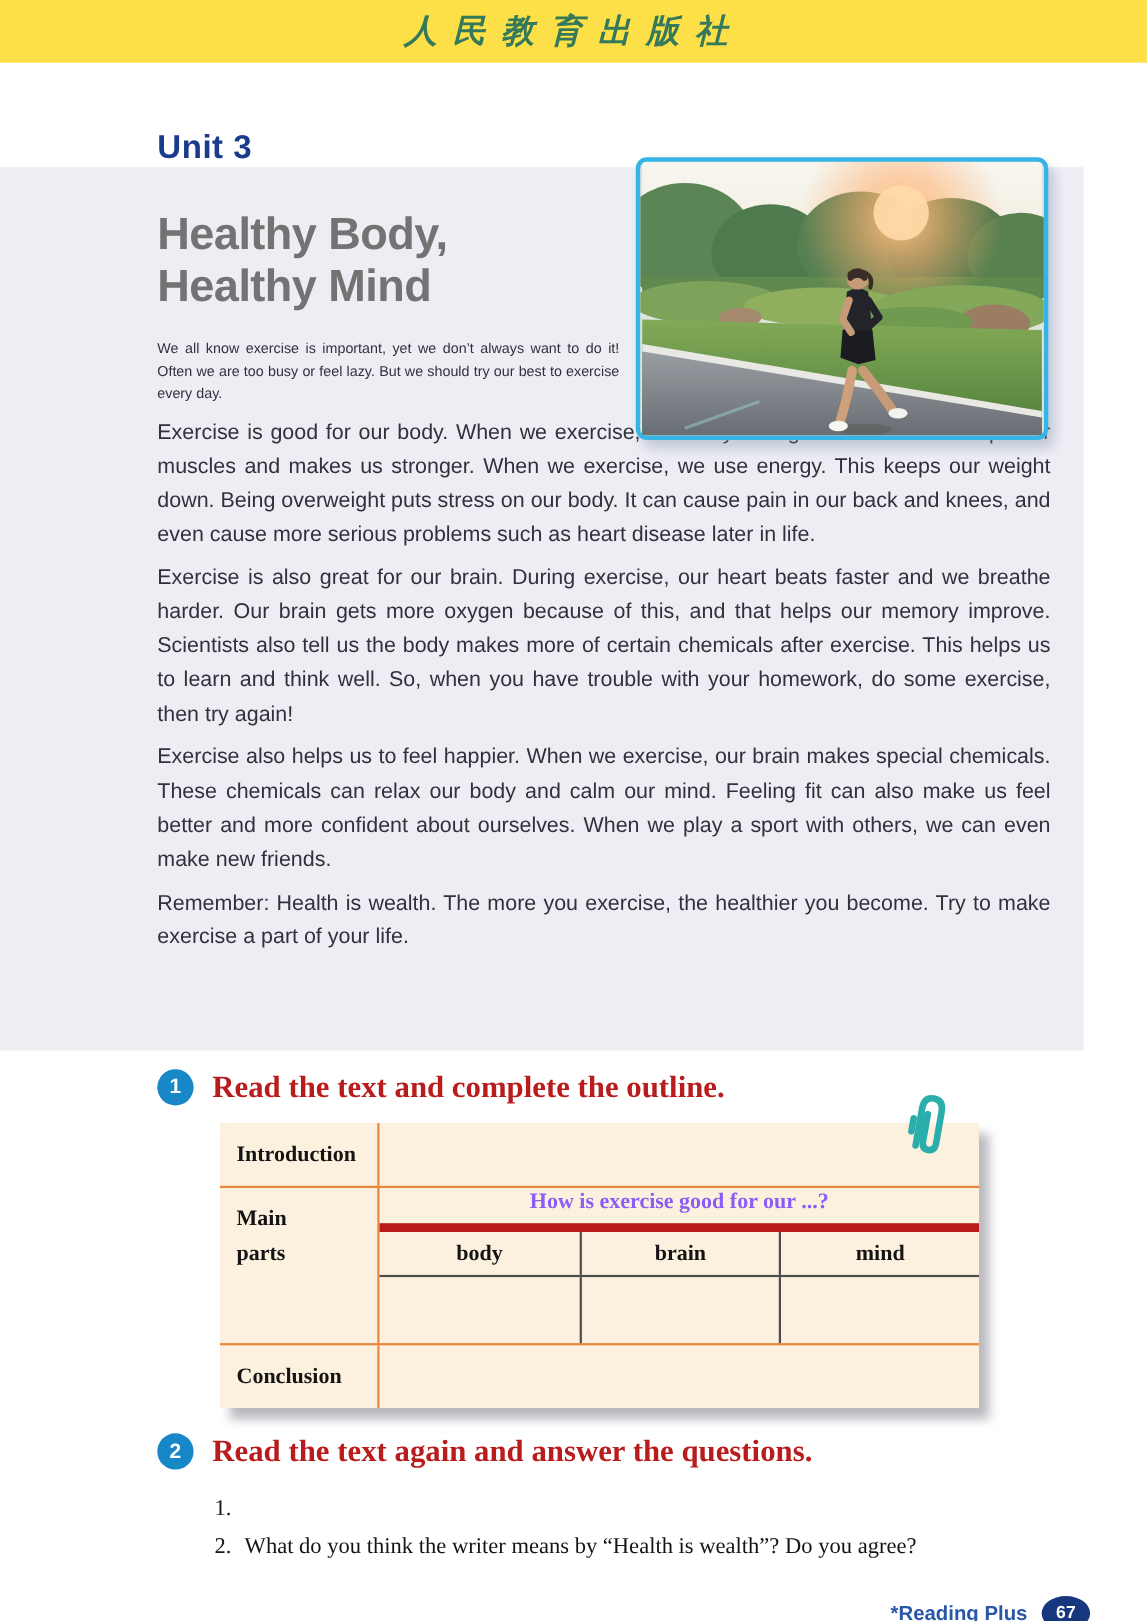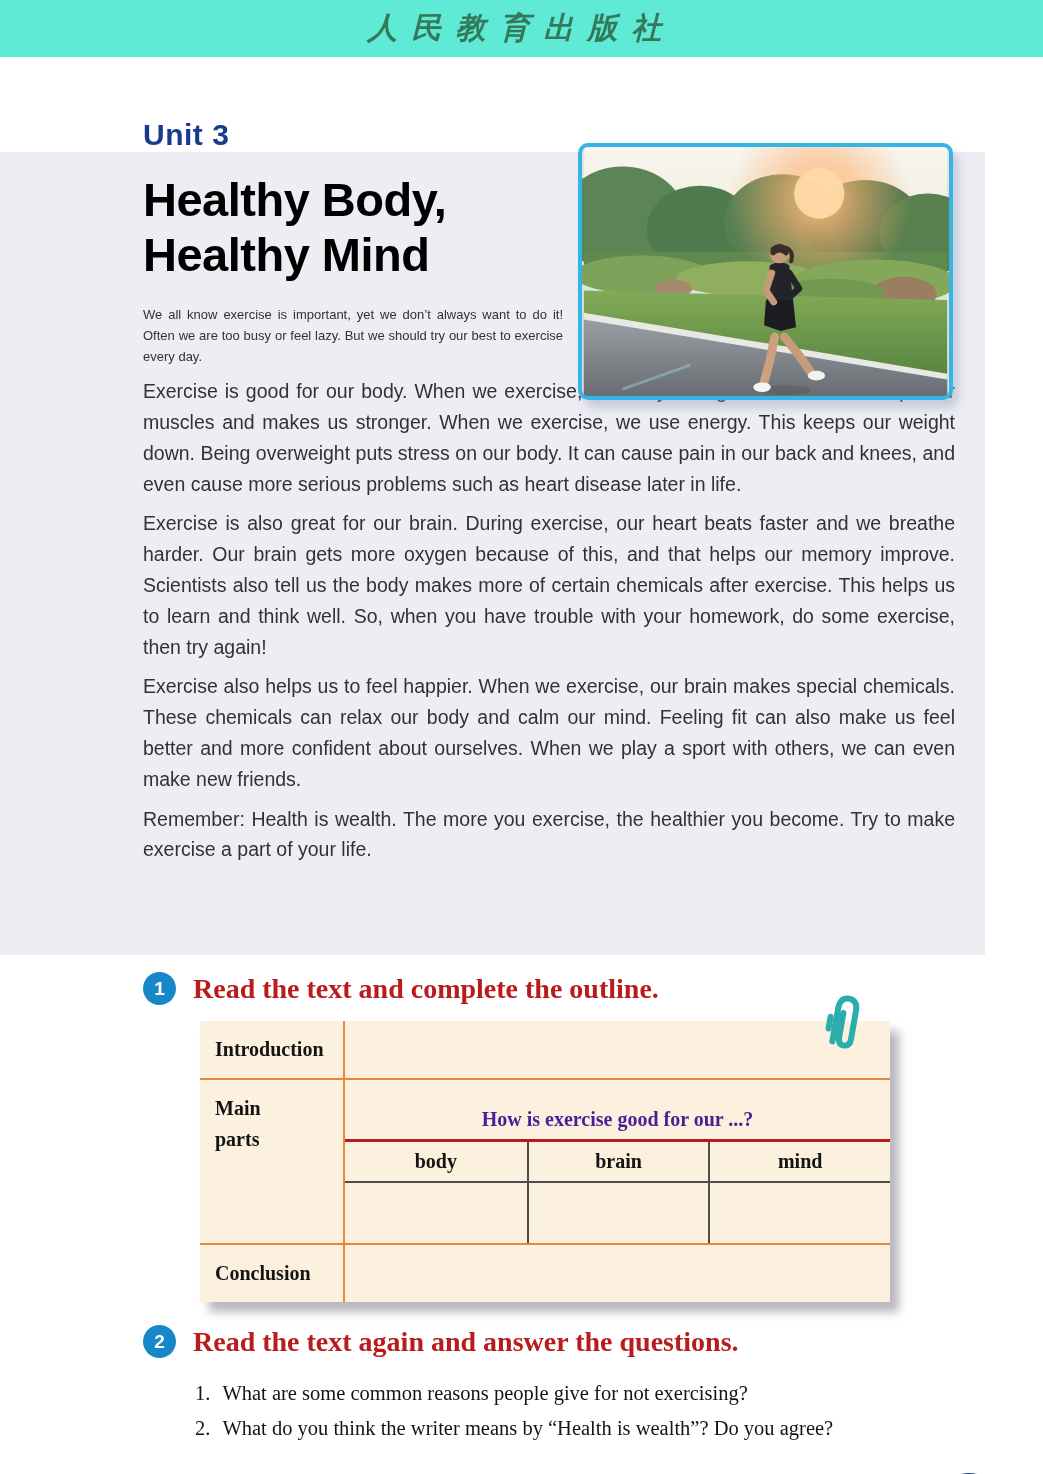--- a/index.html
+++ b/index.html
@@ -3,21 +3,21 @@
 <meta charset="utf-8">
 <style>
   * { margin:0; padding:0; box-sizing:border-box; }
   html,body { background:#ffffff; }
   body {
     width:1043px; height:1474px; position:relative; overflow:hidden;
     font-family:"Liberation Sans", sans-serif; color:#30313b;
   }
   
   .top-banner {
-    height:57px; background:#5eead4; display:flex; align-items:center; justify-content:center;
+    height:57px; background:#fde047; display:flex; align-items:center; justify-content:center;
   }
   .calligraphy {
     font-family:"DejaVu Serif", serif; font-style:italic; font-weight:bold;
     color:#35795b; font-size:30px; letter-spacing:14px; white-space:nowrap;
   }
   
   .unit-strip { height:95px; display:flex; align-items:flex-end; }
   .unit-title {
     margin-left:143px; font-size:30px; font-weight:bold; color:#1a3a8c; letter-spacing:0.5px;
   }
@@ -26,22 +26,22 @@
     position:relative; width:985px; height:803px; background:#eeedf4;
     padding:20px 30px 0 143px;
   }
   .photo-frame {
     position:absolute; left:578px; top:-9px; width:375px; height:257px;
     border:4px solid #35b5e5; border-radius:10px; overflow:hidden;
     box-shadow:6px 8px 10px rgba(120,140,170,0.35); background:#dfe4dc;
   }
   .photo-frame svg { display:block; width:100%; height:100%; }
   .headline {
-    color:#000000; font-weight:bold; font-size:47px; line-height:1.18;
-    letter-spacing:-0.5px; margin-top:0;
+    color:#737373; font-weight:bold; font-size:41px; line-height:1.18;
+    letter-spacing:-0.5px; margin-top:16px;
   }
   .intro-par {
     width:420px; margin-top:22px; font-size:13px; line-height:1.6; text-align:justify;
   }
   .body-par {
     width:812px; margin-top:9px; font-size:19.5px; line-height:1.58; text-align:justify;
   }
   
   .exercise { padding-left:143px; }
   .exercise-1 { margin-top:17px; }
@@ -63,25 +63,25 @@
   .o-row.bordered { border-bottom:2.5px solid #e8873c; }
   .o-label {
     border-right:2.5px solid #e8873c; padding:13px 8px 13px 15px;
     font-family:"Liberation Serif", serif; font-weight:bold; font-size:20px; color:#141414;
     white-space:pre-line; line-height:1.55;
   }
   .o-blank-intro { height:52px; }
   .o-blank-concl { height:54px; }
   .o-question {
     text-align:center; font-family:"Liberation Serif", serif; font-weight:bold;
-    font-size:20px; color:#4c1d95; padding:28px 0 8px;
+    font-size:20px; color:#8b5cf6; padding:1px 0 8px;
   }
   .o-cols-head {
     display:grid; grid-template-columns:1fr 1fr 1fr;
-    border-top:3px solid #b91c1c; border-bottom:2px solid #4d4d4d;
+    border-top:8px solid #b91c1c; border-bottom:2px solid #4d4d4d;
   }
   .o-cols-head > div {
     text-align:center; padding:8px 0; font-family:"Liberation Serif", serif;
     font-weight:bold; font-size:20px; color:#141414;
   }
   .o-cols-head > div + div, .o-cols-empty > div + div { border-left:2px solid #4d4d4d; }
   .o-cols-empty { display:grid; grid-template-columns:1fr 1fr 1fr; height:60px; }
   .paperclip {
     position:absolute; top:-30px; right:24px; width:46px; height:72px;
     transform:rotate(10deg);
@@ -247,21 +247,20 @@
 </div>
 
 <div class="exercise exercise-2">
   <div class="exercise-head">
     <div class="num-circle">2</div>
     <div class="exercise-instruction">Read the text again and answer the questions.</div>
   </div>
   <div class="question-list">
     <div class="question-item">
       <span>1.</span>
-      <span>What are some common reasons people give for not exercising?</span>
     </div>
     <div class="question-item">
       <span>2.</span>
       <span>What do you think the writer means by “Health is wealth”? Do you agree?</span>
     </div>
   </div>
 </div>
 
 <div class="footer-row">
   <div class="reading-plus">*Reading Plus</div>

